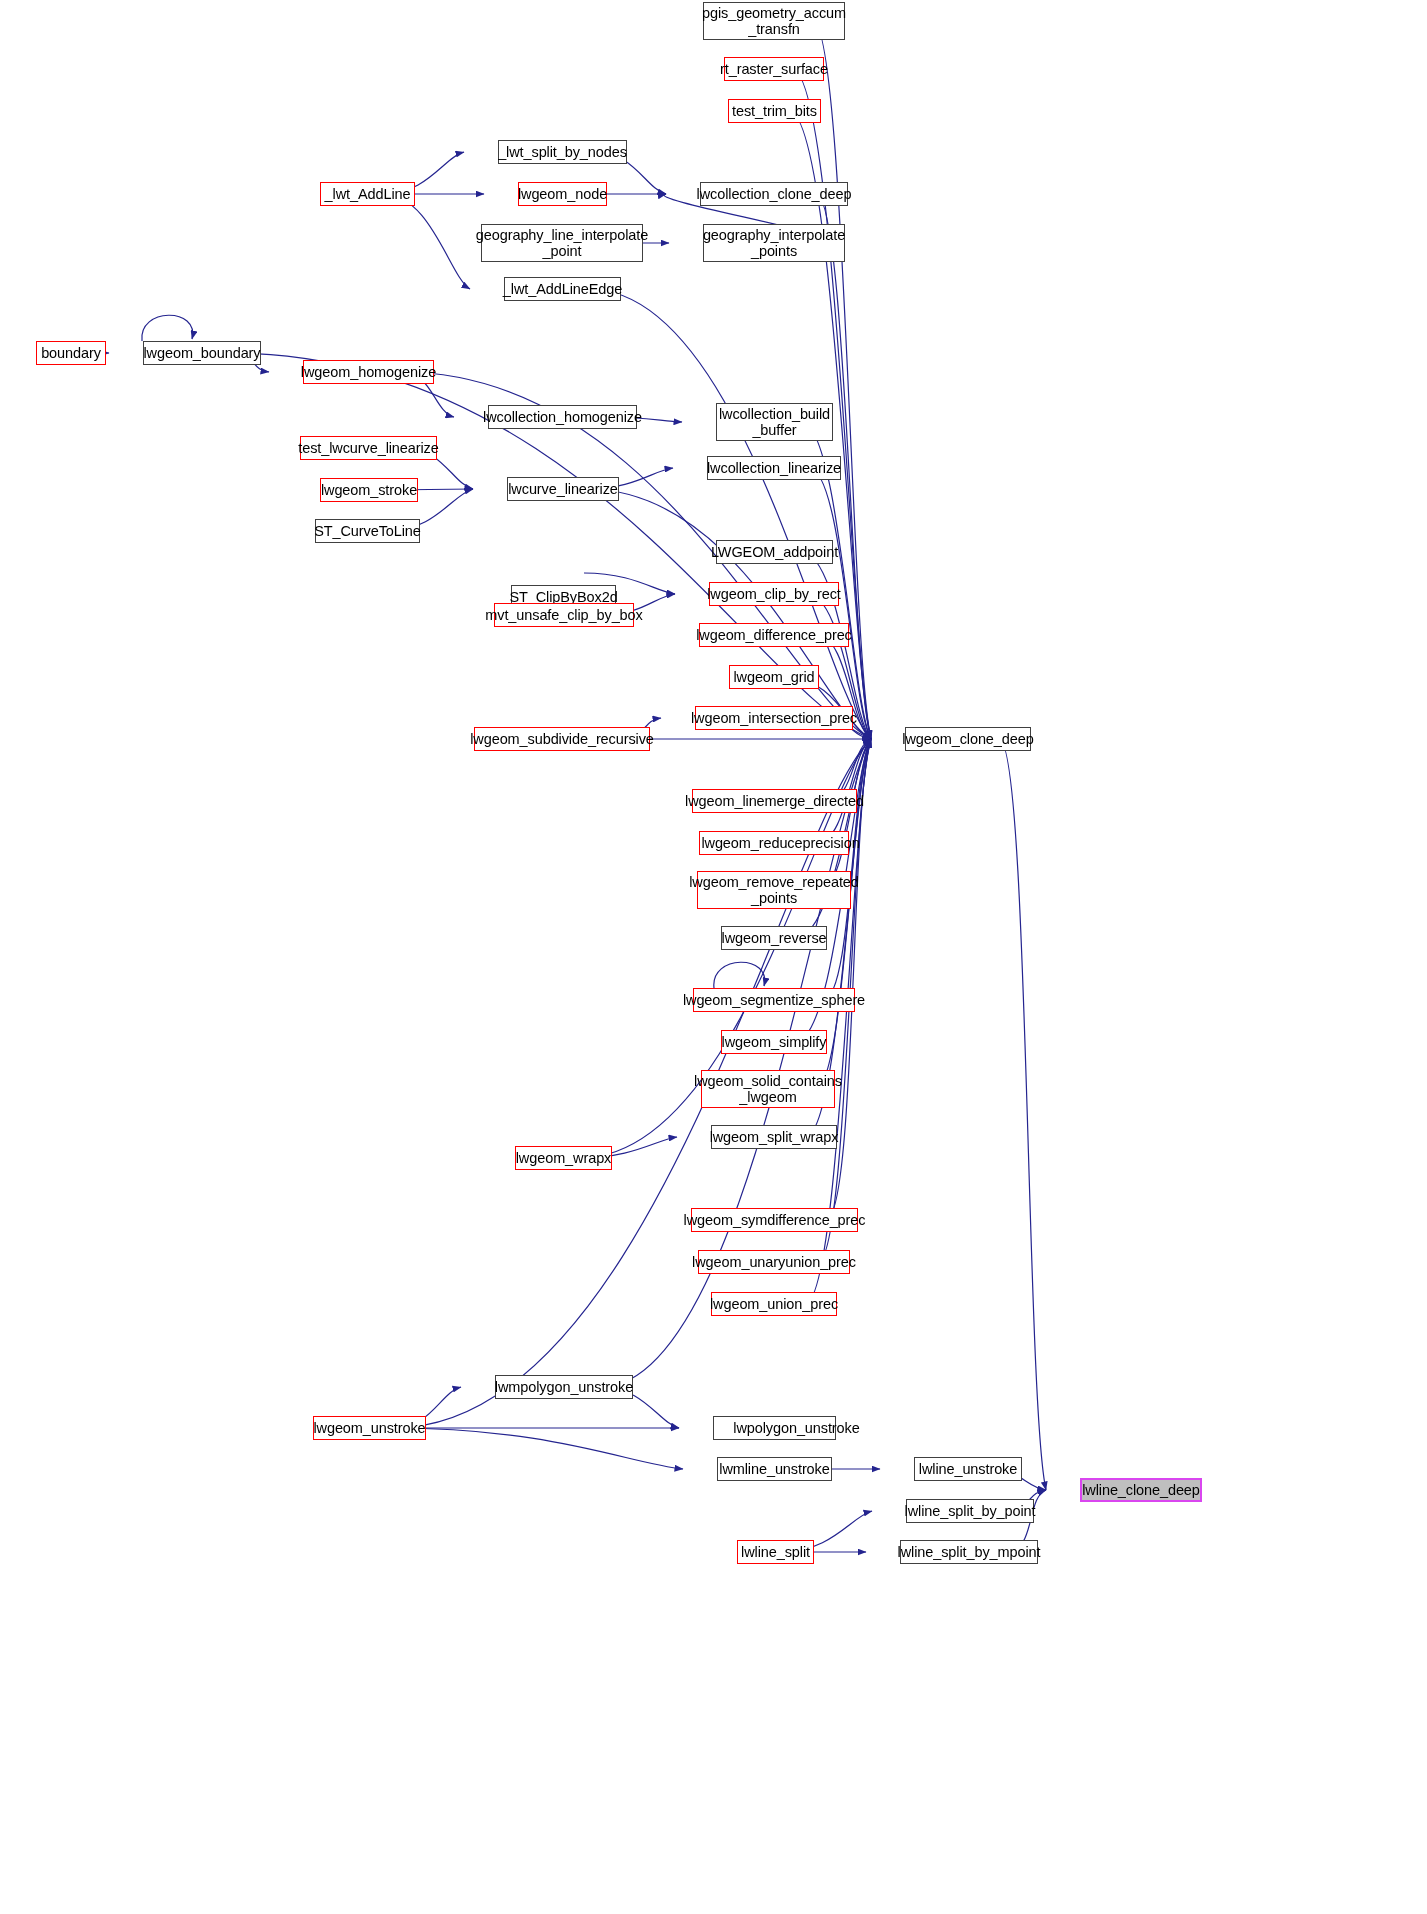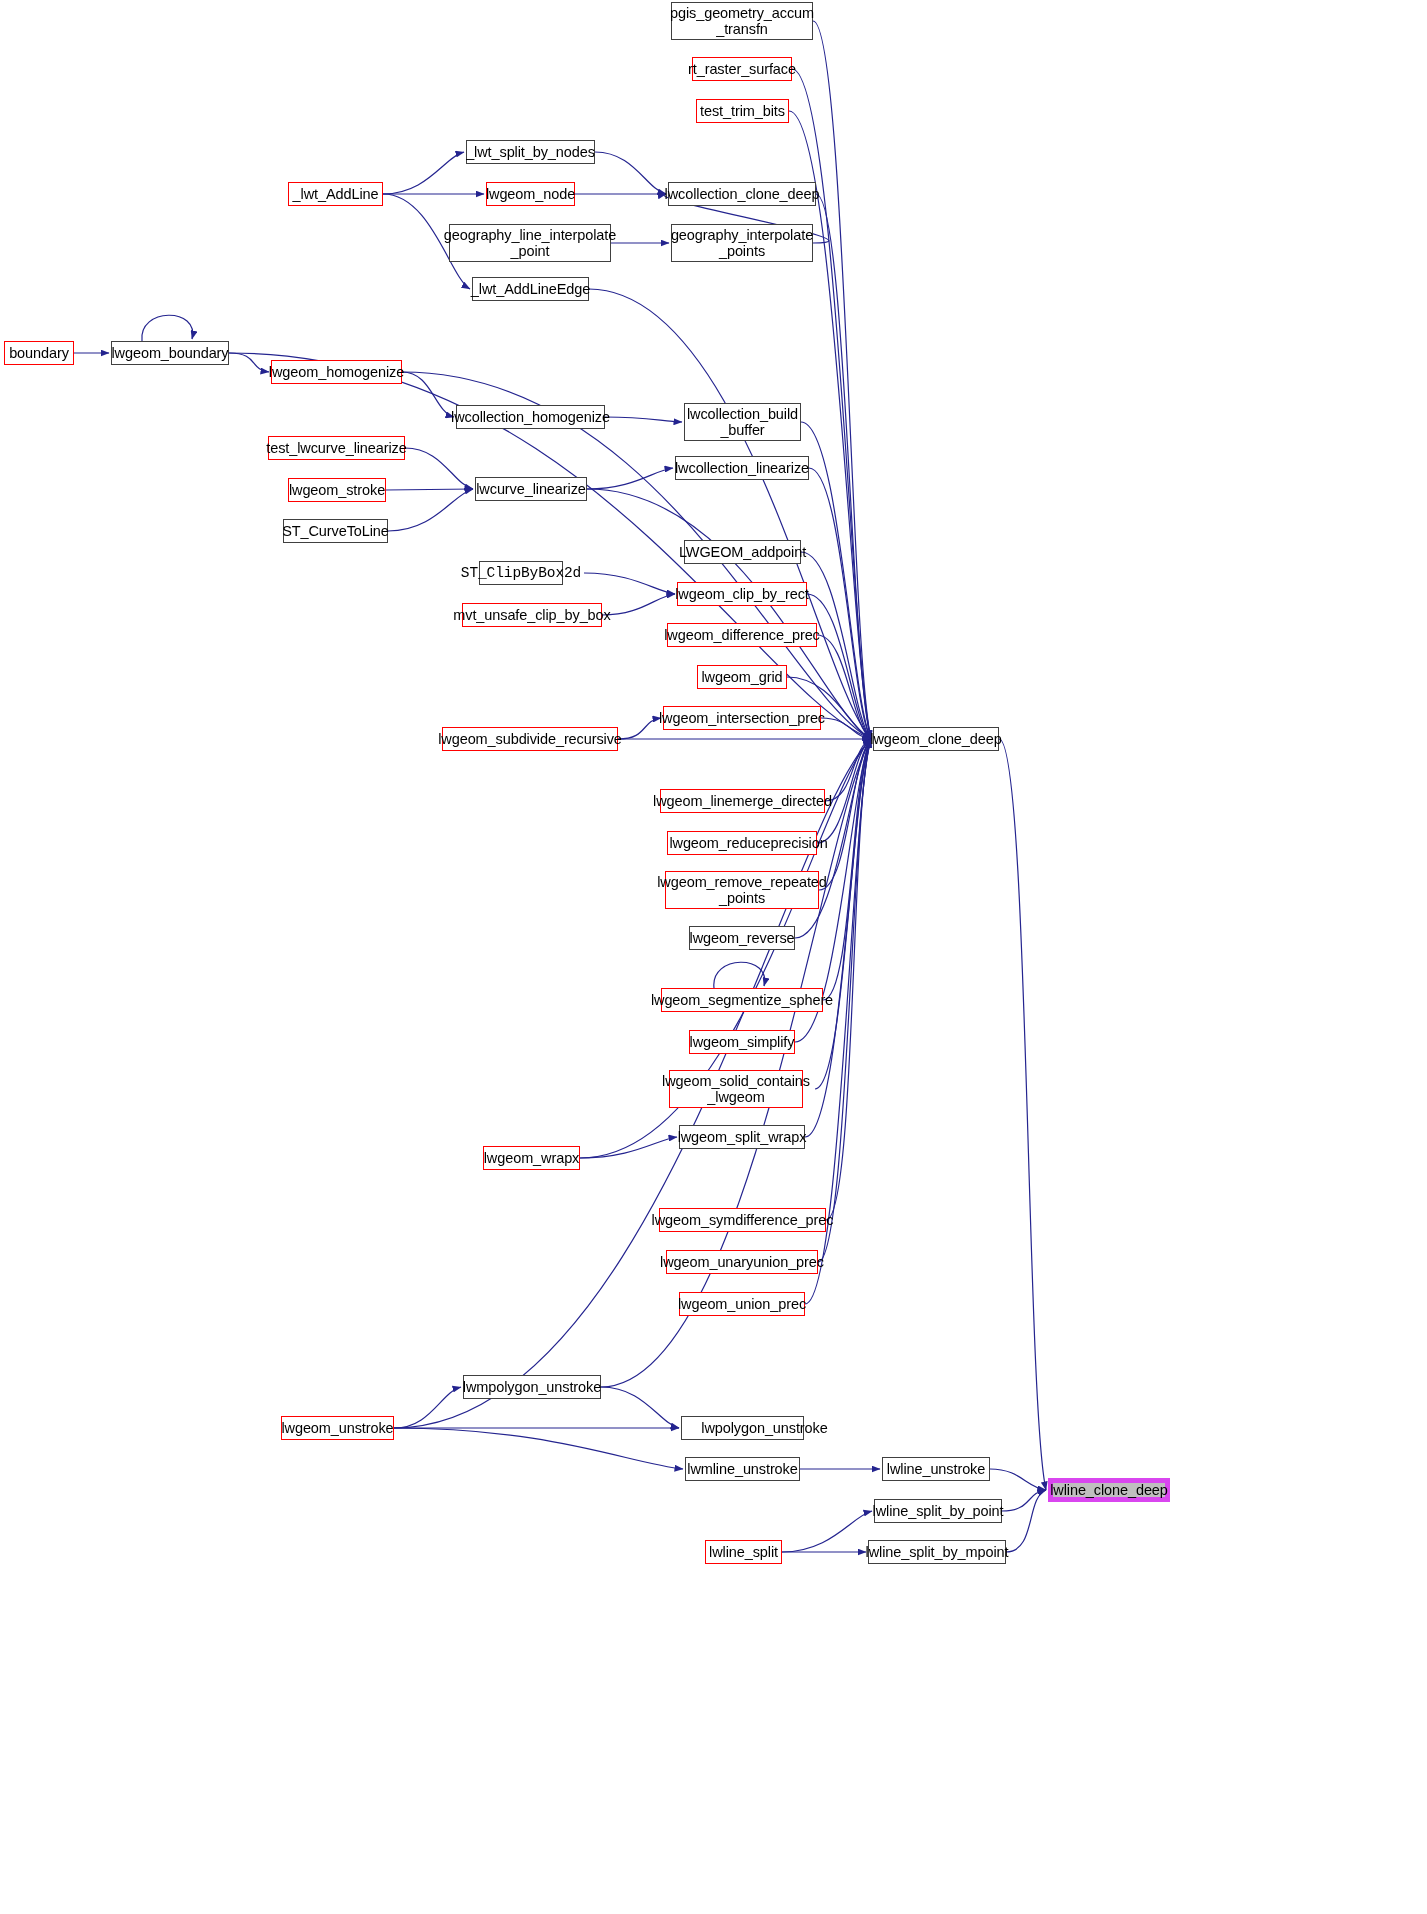--- a/index.html
+++ b/index.html
@@ -2,24 +2,24 @@
 <html><head>
 <meta charset="utf-8">
 <style>
   html,body{margin:0;padding:0;background:#ffffff;}
   #canvas{position:relative;width:1427px;height:1914px;background:#fff;
           font-family:"Liberation Sans",sans-serif;overflow:hidden;}
   #edges{position:absolute;left:0;top:0;width:1427px;height:1914px;}
   .node{position:absolute;box-sizing:border-box;display:flex;align-items:center;
         justify-content:center;text-align:center;background:#ffffff;
         font-size:14.5px;color:#000;line-height:1.12;white-space:pre-line;
-        letter-spacing:-0.1px;}
+        letter-spacing:-0.1px;margin-left:32px;}
   .node.black{border:1px solid #404040;}
   .node.red{border:1px solid #ff0000;}
-  .node.focus{border:5px solid #d946ef;background:#bfbfbf;}
+  .node.focus{border:2px solid #d946ef;background:#bfbfbf;}
 </style>
 </head>
 <body>
 
 <div id="canvas">
   <svg id="edges" xmlns="http://www.w3.org/2000/svg" viewBox="0 0 1427 1914">
     <defs>
       <marker id="arrow" markerWidth="9" markerHeight="7" refX="8.5" refY="3.5" orient="auto" markerUnits="userSpaceOnUse">
         <path d="M0,0 L9,3.5 L0,7 z" fill="#24248f"></path>
       </marker>
@@ -108,21 +108,21 @@
       <div class="node red" style="left: 271px; top: 360px; width: 131px; height: 24px;">lwgeom_homogenize</div>
       <div class="node black" style="left: 456px; top: 405px; width: 149px; height: 24px;">lwcollection_homogenize</div>
       <div class="node black" style="left: 684px; top: 403px; width: 117px; height: 38px;">lwcollection_build
 _buffer</div>
       <div class="node red" style="left: 268px; top: 436px; width: 137px; height: 24px;">test_lwcurve_linearize</div>
       <div class="node black" style="left: 675px; top: 456px; width: 134px; height: 24px;">lwcollection_linearize</div>
       <div class="node red" style="left: 288px; top: 478px; width: 98px; height: 24px;">lwgeom_stroke</div>
       <div class="node black" style="left: 475px; top: 477px; width: 112px; height: 24px;">lwcurve_linearize</div>
       <div class="node black" style="left: 283px; top: 519px; width: 105px; height: 24px;">ST_CurveToLine</div>
       <div class="node black" style="left: 684px; top: 540px; width: 117px; height: 24px;">LWGEOM_addpoint</div>
-      <div class="node black" style="left: 479px; top: 561px; width: 84px; height: 24px; font-family: Liberation Mono, monospace;">ST_ClipByBox2d</div>
+      <div class="node black" style="left: 479px; top: 585px; width: 105px; height: 24px;">ST_ClipByBox2d</div>
       <div class="node red" style="left: 677px; top: 582px; width: 130px; height: 24px;">lwgeom_clip_by_rect</div>
       <div class="node red" style="left: 462px; top: 603px; width: 140px; height: 24px;">mvt_unsafe_clip_by_box</div>
       <div class="node red" style="left: 667px; top: 623px; width: 150px; height: 24px;">lwgeom_difference_prec</div>
       <div class="node red" style="left: 697px; top: 665px; width: 90px; height: 24px;">lwgeom_grid</div>
       <div class="node red" style="left: 663px; top: 706px; width: 158px; height: 24px;">lwgeom_intersection_prec</div>
       <div class="node red" style="left: 442px; top: 727px; width: 176px; height: 24px;">lwgeom_subdivide_recursive</div>
       <div class="node black" style="left: 873px; top: 727px; width: 126px; height: 24px;">lwgeom_clone_deep</div>
       <div class="node red" style="left: 660px; top: 789px; width: 165px; height: 24px;">lwgeom_linemerge_directed</div>
       <div class="node red" style="left: 667px; top: 831px; width: 150px; height: 24px; padding-left: 13px;">lwgeom_reduceprecision</div>
       <div class="node red" style="left: 665px; top: 871px; width: 154px; height: 38px;">lwgeom_remove_repeated

